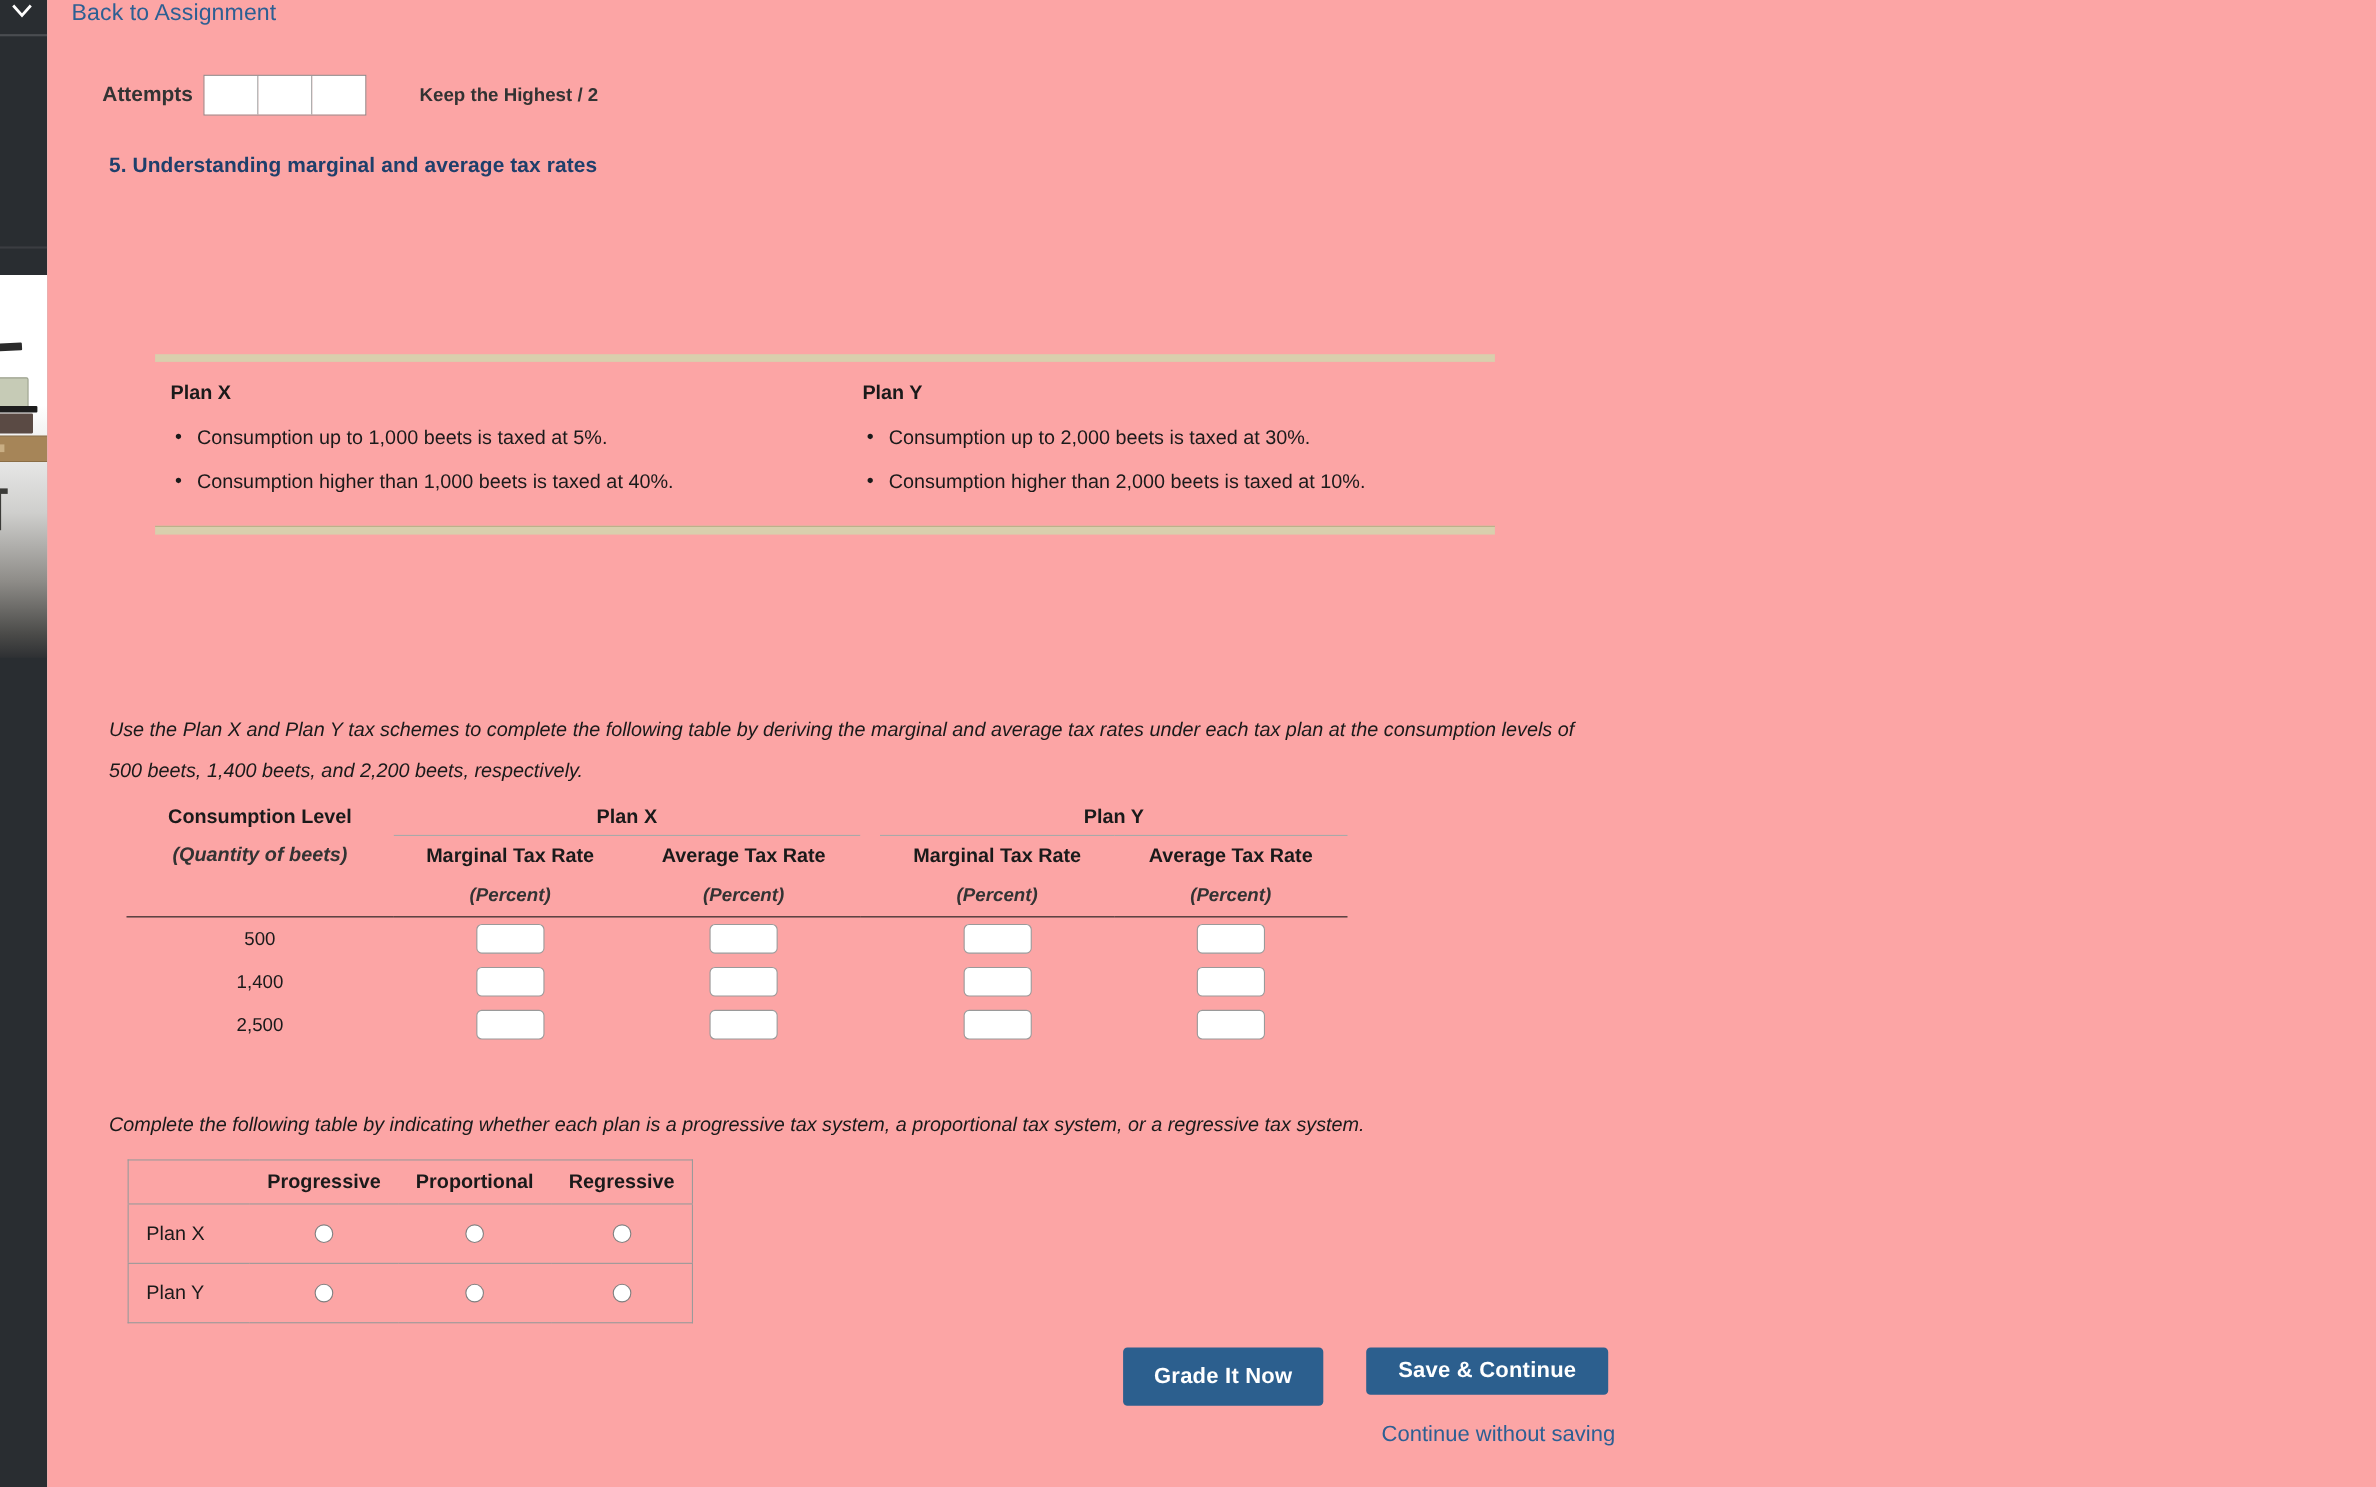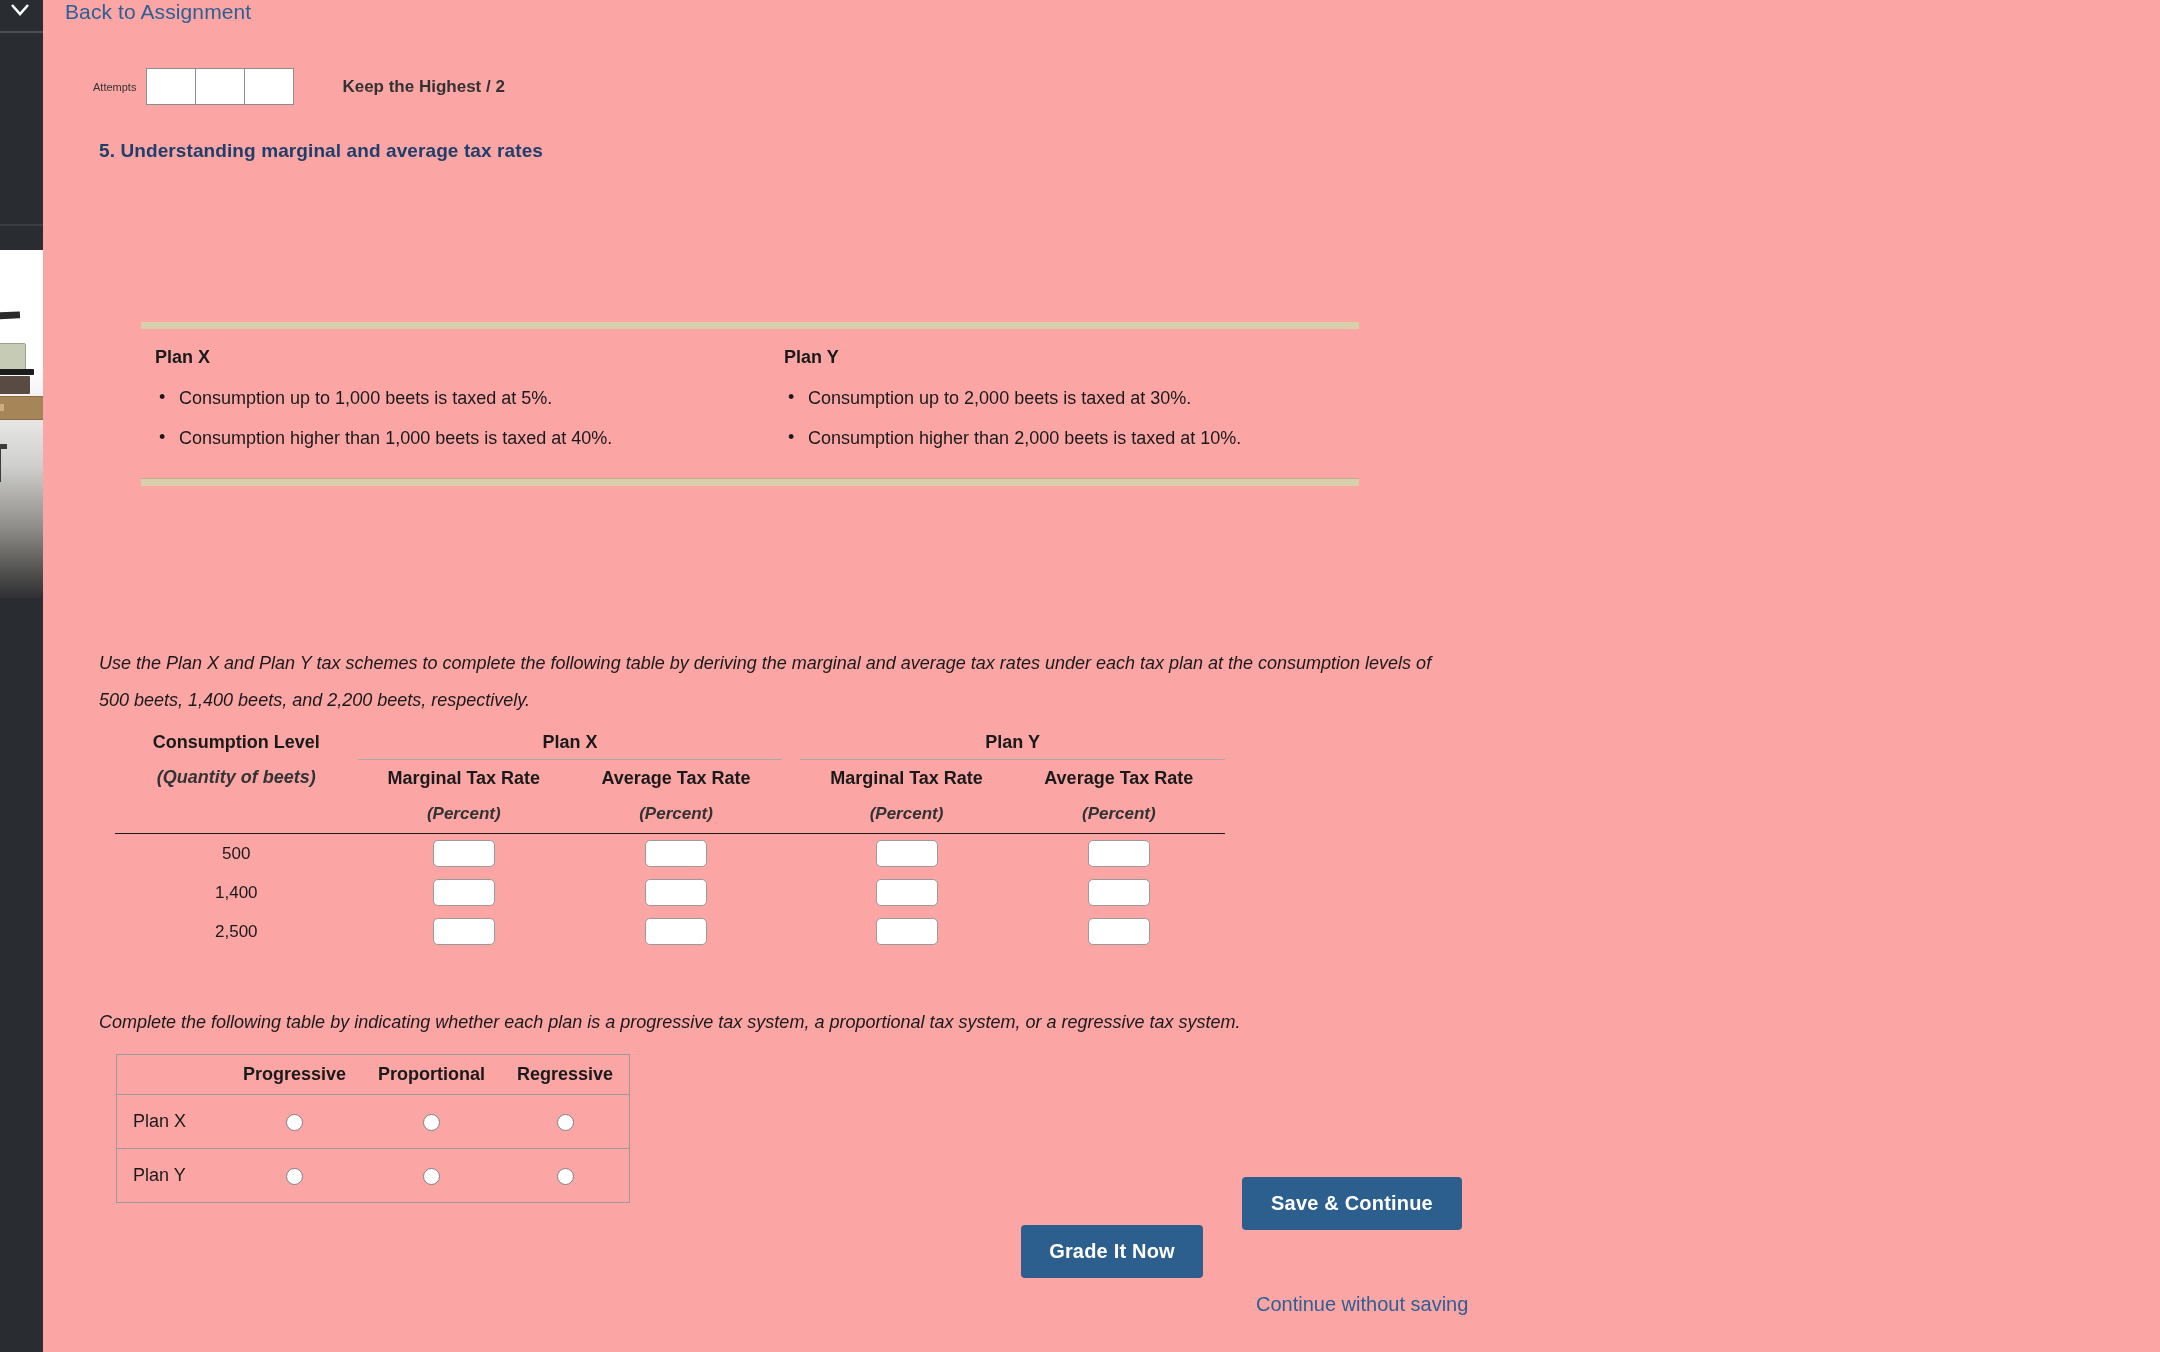--- a/index.html
+++ b/index.html
@@ -111,22 +111,22 @@
   }
 
   
   .attempts-row {
     position: absolute;
     left: 50px; top: 68px;
     display: flex;
     align-items: center;
   }
   .attempts-label {
-    font-size: 11px;
-    font-weight: normal;
+    font-size: 19px;
+    font-weight: bold;
     color: #333333;
     margin-right: 10px;
   }
   .attempt-boxes {
     display: flex;
     border: 1px solid #8d8d8d;
   }
   .attempt-box {
     width: 48px;
     height: 35px;
@@ -325,22 +325,22 @@
     border-radius: 4px;
     cursor: pointer;
     font-family: "Liberation Sans", sans-serif;
     letter-spacing: 0.2px;
   }
   #grade-btn {
     left: 978px; top: 1225px;
     width: 182px; height: 53px;
   }
   #save-btn {
-    left: 1199px; top: 1177px;
-    width: 220px; height: 53px;
+    left: 1199px; top: 1225px;
+    width: 220px; height: 43px;
   }
   .continue-link {
     position: absolute;
     left: 1213px; top: 1293px;
     font-size: 20px;
     color: #2c5f93;
     cursor: pointer;
   }
 </style>
 </head>

